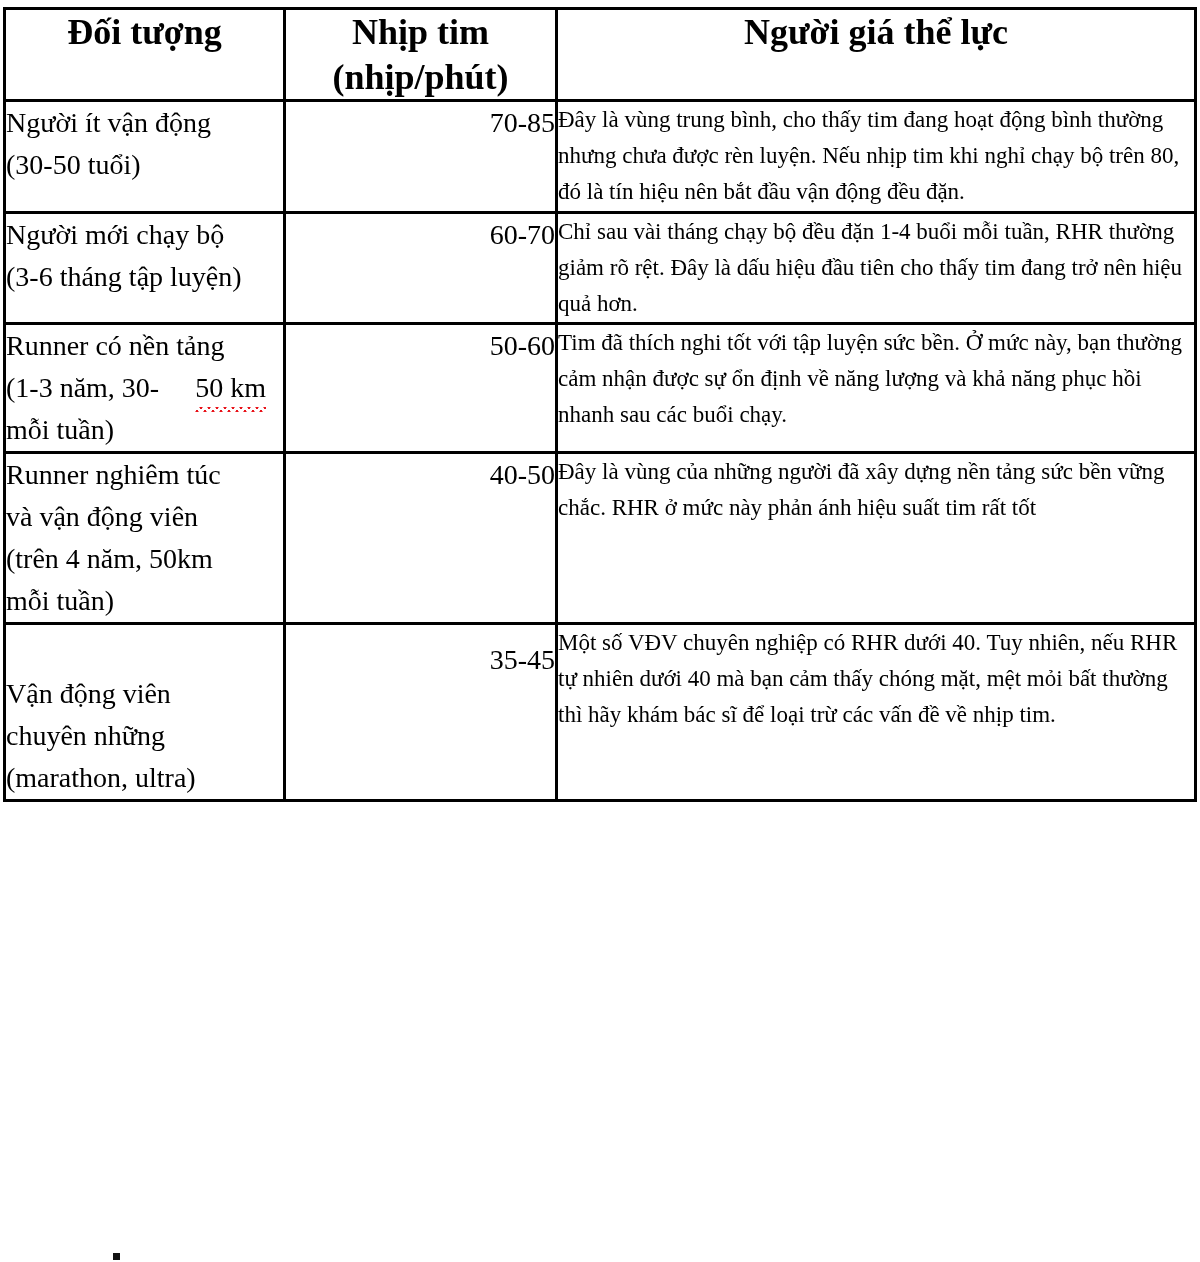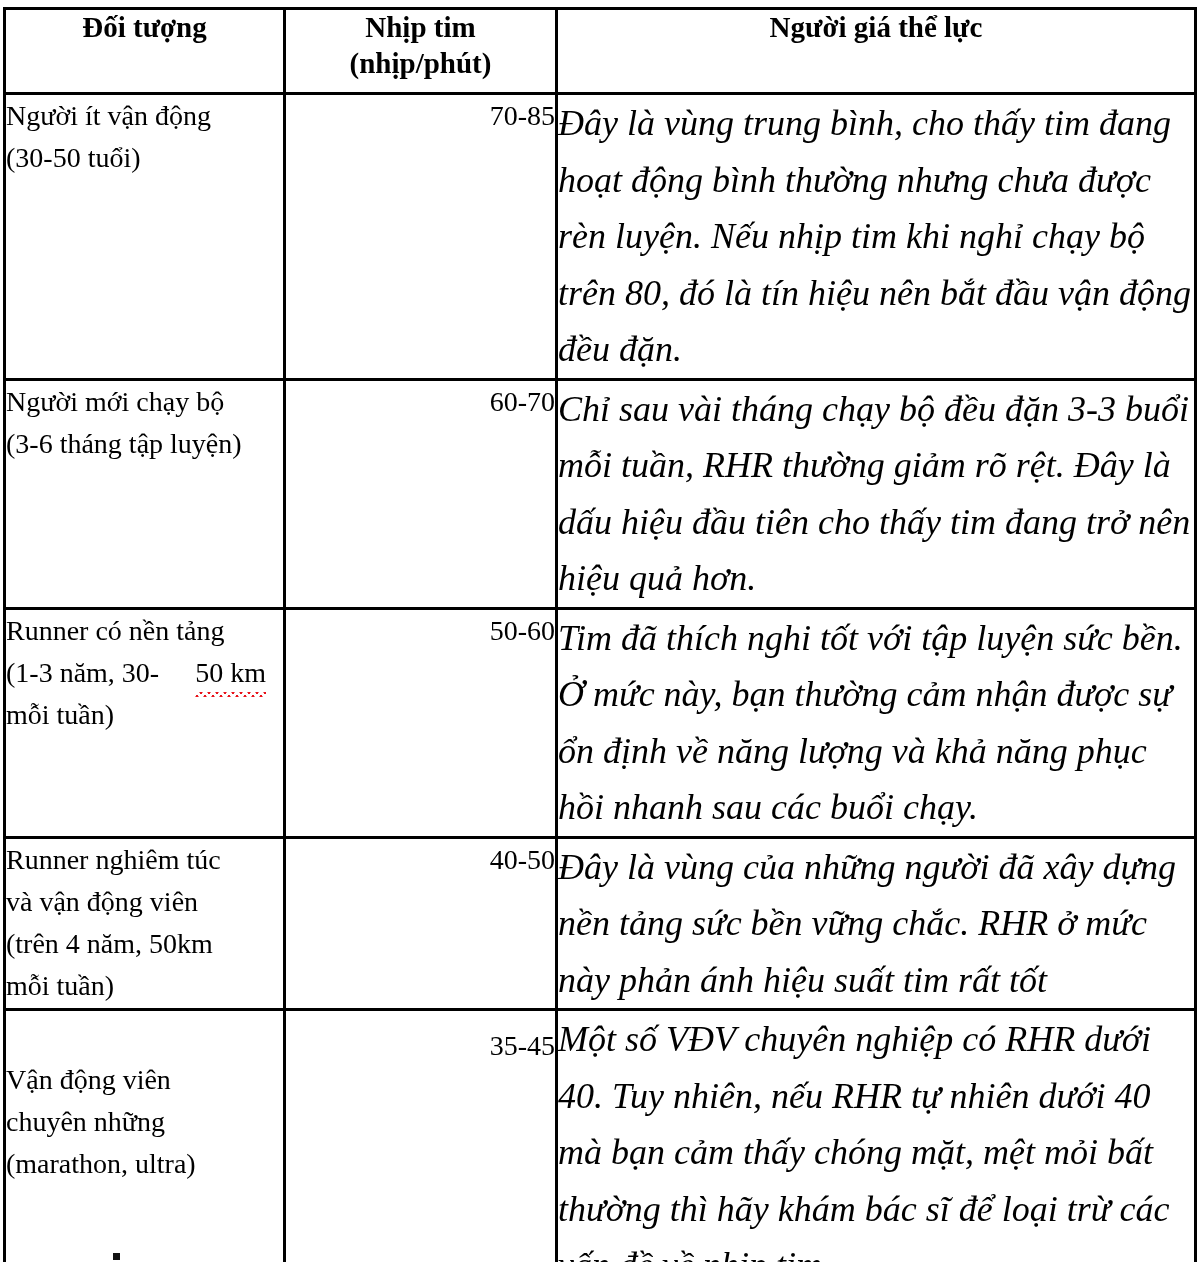--- a/index.html
+++ b/index.html
@@ -41,44 +41,43 @@
     border: 3px solid #000000;
     vertical-align: top;
     padding: 0;
   }
 
   
   thead th {
     height: 85px;
     text-align: center;
     font-weight: bold;
-    font-size: 29px;
+    font-size: 36px;
     line-height: 1.24;
     padding-top: 12px;
     box-sizing: border-box;
   }
   thead th .hdr-line { display: block; }
 
   
   td.subject {
     font-size: 28px;
     line-height: 1.5;
     padding: 22px 10px 10px 14px;
   }
   td.hr {
     font-size: 28px;
     line-height: 1.5;
     text-align: right;
     padding: 22px 8px 10px 8px;
   }
   td.assess {
-    font-size: 36px;
+    font-size: 23px;
     line-height: 1.57;
     padding: 24px 14px 10px 18px;
-    font-style: italic;
   }
 
   td.subject .ln { display: block; white-space: nowrap; }
 
   
   tr.row-5 td.hr { padding-top: 14px; }
   tr.row-5 td.subject { padding-top: 48px; }
 
   
   .misspell {
@@ -149,21 +148,21 @@
         <td class="hr">70-85</td>
         <td class="assess">Đây là vùng trung bình, cho thấy tim đang hoạt động bình thường nhưng chưa được rèn luyện. Nếu nhịp tim khi nghỉ chạy bộ trên 80, đó là tín hiệu nên bắt đầu vận động đều đặn.</td>
       </tr>
 
       <tr class="row-2">
         <td class="subject">
           <span class="ln">Người mới chạy bộ</span>
           <span class="ln">(3-6 tháng tập luyện)</span>
         </td>
         <td class="hr">60-70</td>
-        <td class="assess">Chỉ sau vài tháng chạy bộ đều đặn 3-3 buổi mỗi tuần, RHR thường giảm rõ rệt. Đây là dấu hiệu đầu tiên cho thấy tim đang trở nên hiệu quả hơn.</td>
+        <td class="assess">Chỉ sau vài tháng chạy bộ đều đặn 1-4 buổi mỗi tuần, RHR thường giảm rõ rệt. Đây là dấu hiệu đầu tiên cho thấy tim đang trở nên hiệu quả hơn.</td>
       </tr>
 
       <tr class="row-3">
         <td class="subject">
           <span class="ln">Runner có nền tảng</span>
           <span class="ln"><span>(1-3 năm, 30-</span><span class="misspell">50 km</span></span>
           <span class="ln">mỗi tuần)</span>
         </td>
         <td class="hr">50-60</td>
         <td class="assess">Tim đã thích nghi tốt với tập luyện sức bền. Ở mức này, bạn thường cảm nhận được sự ổn định về năng lượng và khả năng phục hồi nhanh sau các buổi chạy.</td>

